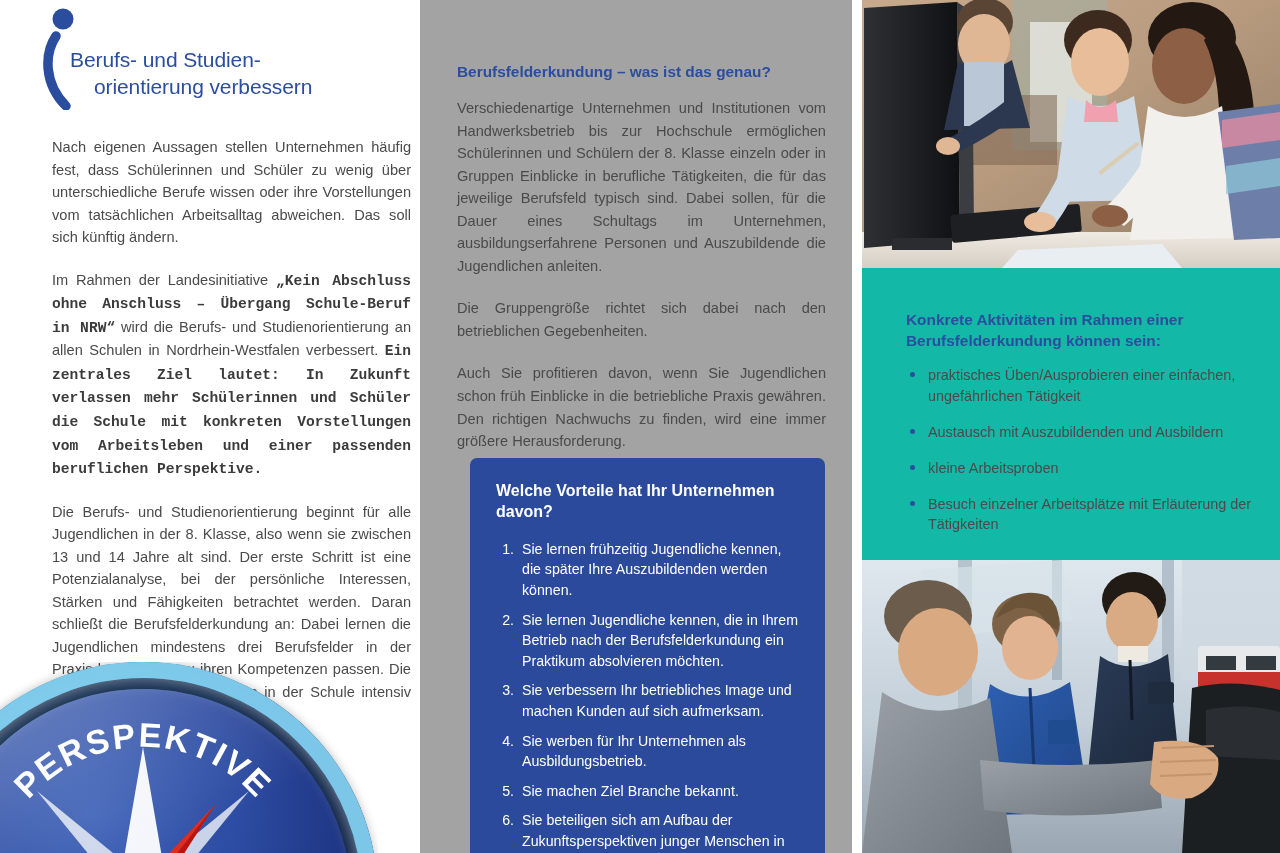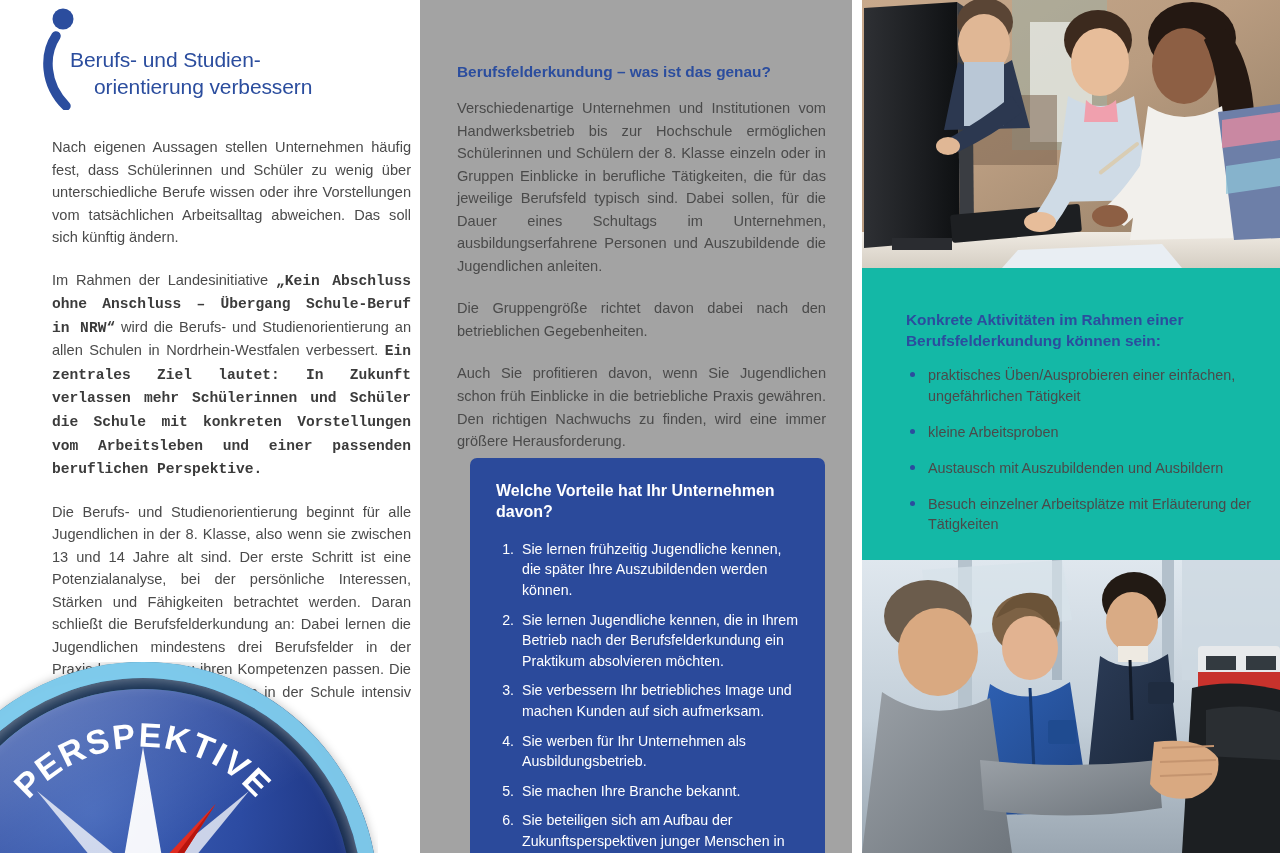--- a/index.html
+++ b/index.html
@@ -300,33 +300,33 @@
         <div class="bezel-outer"></div>
         <div class="glass"></div>
       </div>
     </div>
   </div>
 
   <div class="col-mid">
     <div class="mid-heading">Berufsfelderkundung – was ist das genau?</div>
     <div class="mid-body">
       <p>Verschiedenartige Unternehmen und Institutionen vom Handwerksbetrieb bis zur Hochschule ermöglichen Schülerinnen und Schülern der 8. Klasse einzeln oder in Gruppen Einblicke in berufliche Tätigkeiten, die für das jeweilige Berufsfeld typisch sind. Dabei sollen, für die Dauer eines Schultags im Unternehmen, ausbildungserfahrene Personen und Auszubildende die Jugendlichen anleiten.</p>
-      <p>Die Gruppengröße richtet davon dabei nach den betrieblichen Gegebenheiten.</p>
+      <p>Die Gruppengröße richtet sich dabei nach den betrieblichen Gegebenheiten.</p>
       <p>Auch Sie profitieren davon, wenn Sie Jugendlichen schon früh Einblicke in die betriebliche Praxis gewähren. Den richtigen Nachwuchs zu finden, wird eine immer größere Herausforderung.</p>
     </div>
   </div>
 
   <div class="blue-box">
     <h3>Welche Vorteile hat Ihr Unternehmen davon?</h3>
     <ol>
       <li>Sie lernen frühzeitig Jugendliche kennen, die später Ihre Auszubildenden werden können.</li>
       <li>Sie lernen Jugendliche kennen, die in Ihrem Betrieb nach der Berufsfelderkundung ein Praktikum absolvieren möchten.</li>
       <li>Sie verbessern Ihr betriebliches Image und machen Kunden auf sich aufmerksam.</li>
       <li>Sie werben für Ihr Unternehmen als Ausbildungsbetrieb.</li>
-      <li>Sie machen Ihre Branche bekannt.</li>
+      <li>Sie machen Ziel Branche bekannt.</li>
       <li>Sie beteiligen sich am Aufbau der Zukunftsperspektiven junger Menschen in Ihrer Region.</li>
 
     </ol>
   </div>
 
   <div class="col-right">
 
     <div class="photo photo-top">
       <svg viewBox="0 0 418 268" xmlns="http://www.w3.org/2000/svg" preserveAspectRatio="xMidYMid slice">
         <defs>
@@ -387,22 +387,22 @@
       </svg>
     </div>
 
     <div class="right-heading">
       <span>Konkrete Aktivitäten im Rahmen einer</span><br>
       <span>Berufsfelderkundung können sein:</span>
     </div>
 
     <ul class="right-list">
       <li><span class="dot"></span><span>praktisches Üben/Ausprobieren einer einfachen, ungefährlichen Tätigkeit</span></li>
+      <li><span class="dot"></span><span>Austausch mit Auszubildenden und Ausbildern</span></li>
       <li><span class="dot"></span><span>kleine Arbeitsproben</span></li>
-      <li><span class="dot"></span><span>Austausch mit Auszubildenden und Ausbildern</span></li>
       <li><span class="dot"></span><span>Besuch einzelner Arbeitsplätze mit Erläuterung der Tätigkeiten</span></li>
     </ul>
 
     <div class="photo photo-bot">
       <svg viewBox="0 0 418 293" xmlns="http://www.w3.org/2000/svg" preserveAspectRatio="xMidYMid slice">
         <defs>
           <linearGradient id="hallBg" x1="0" y1="0" x2="0" y2="1">
             <stop offset="0%" stop-color="#dfe7ee"></stop>
             <stop offset="55%" stop-color="#c3cfd9"></stop>
             <stop offset="100%" stop-color="#9aa6b1"></stop>

